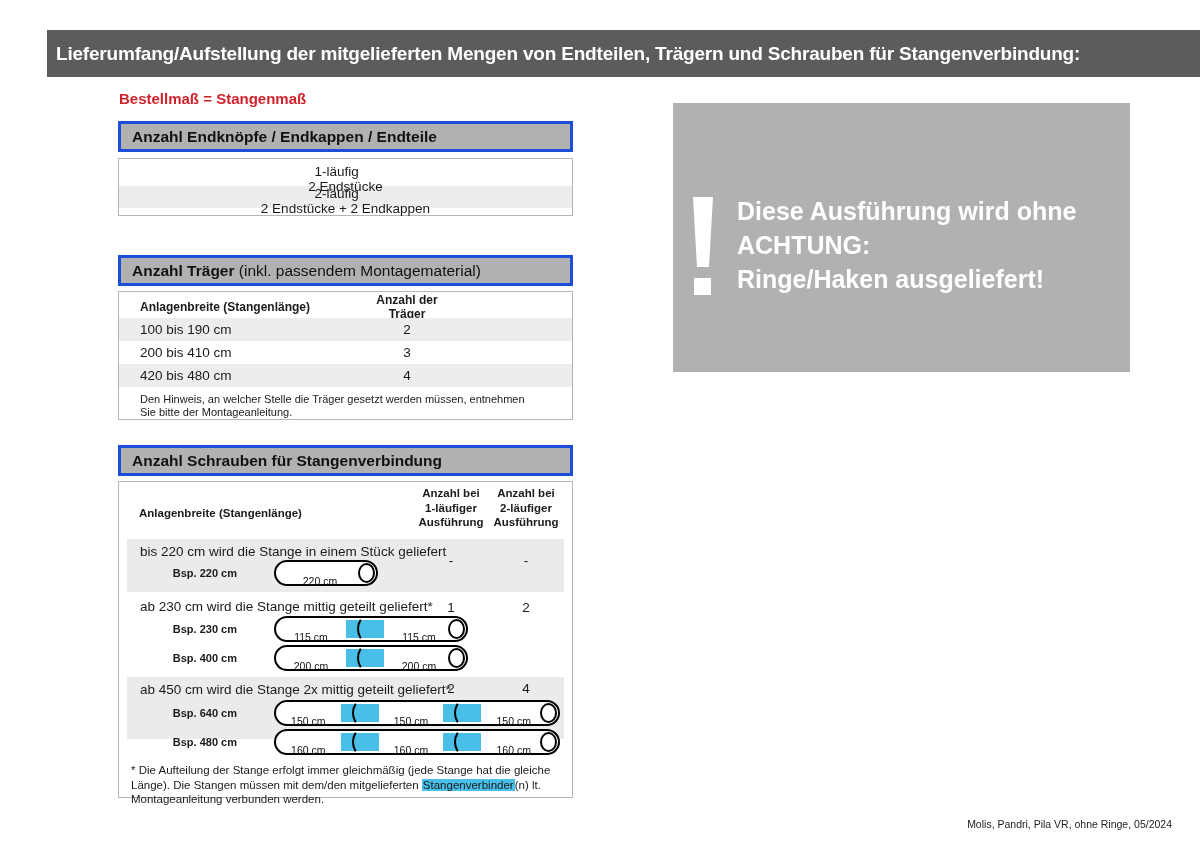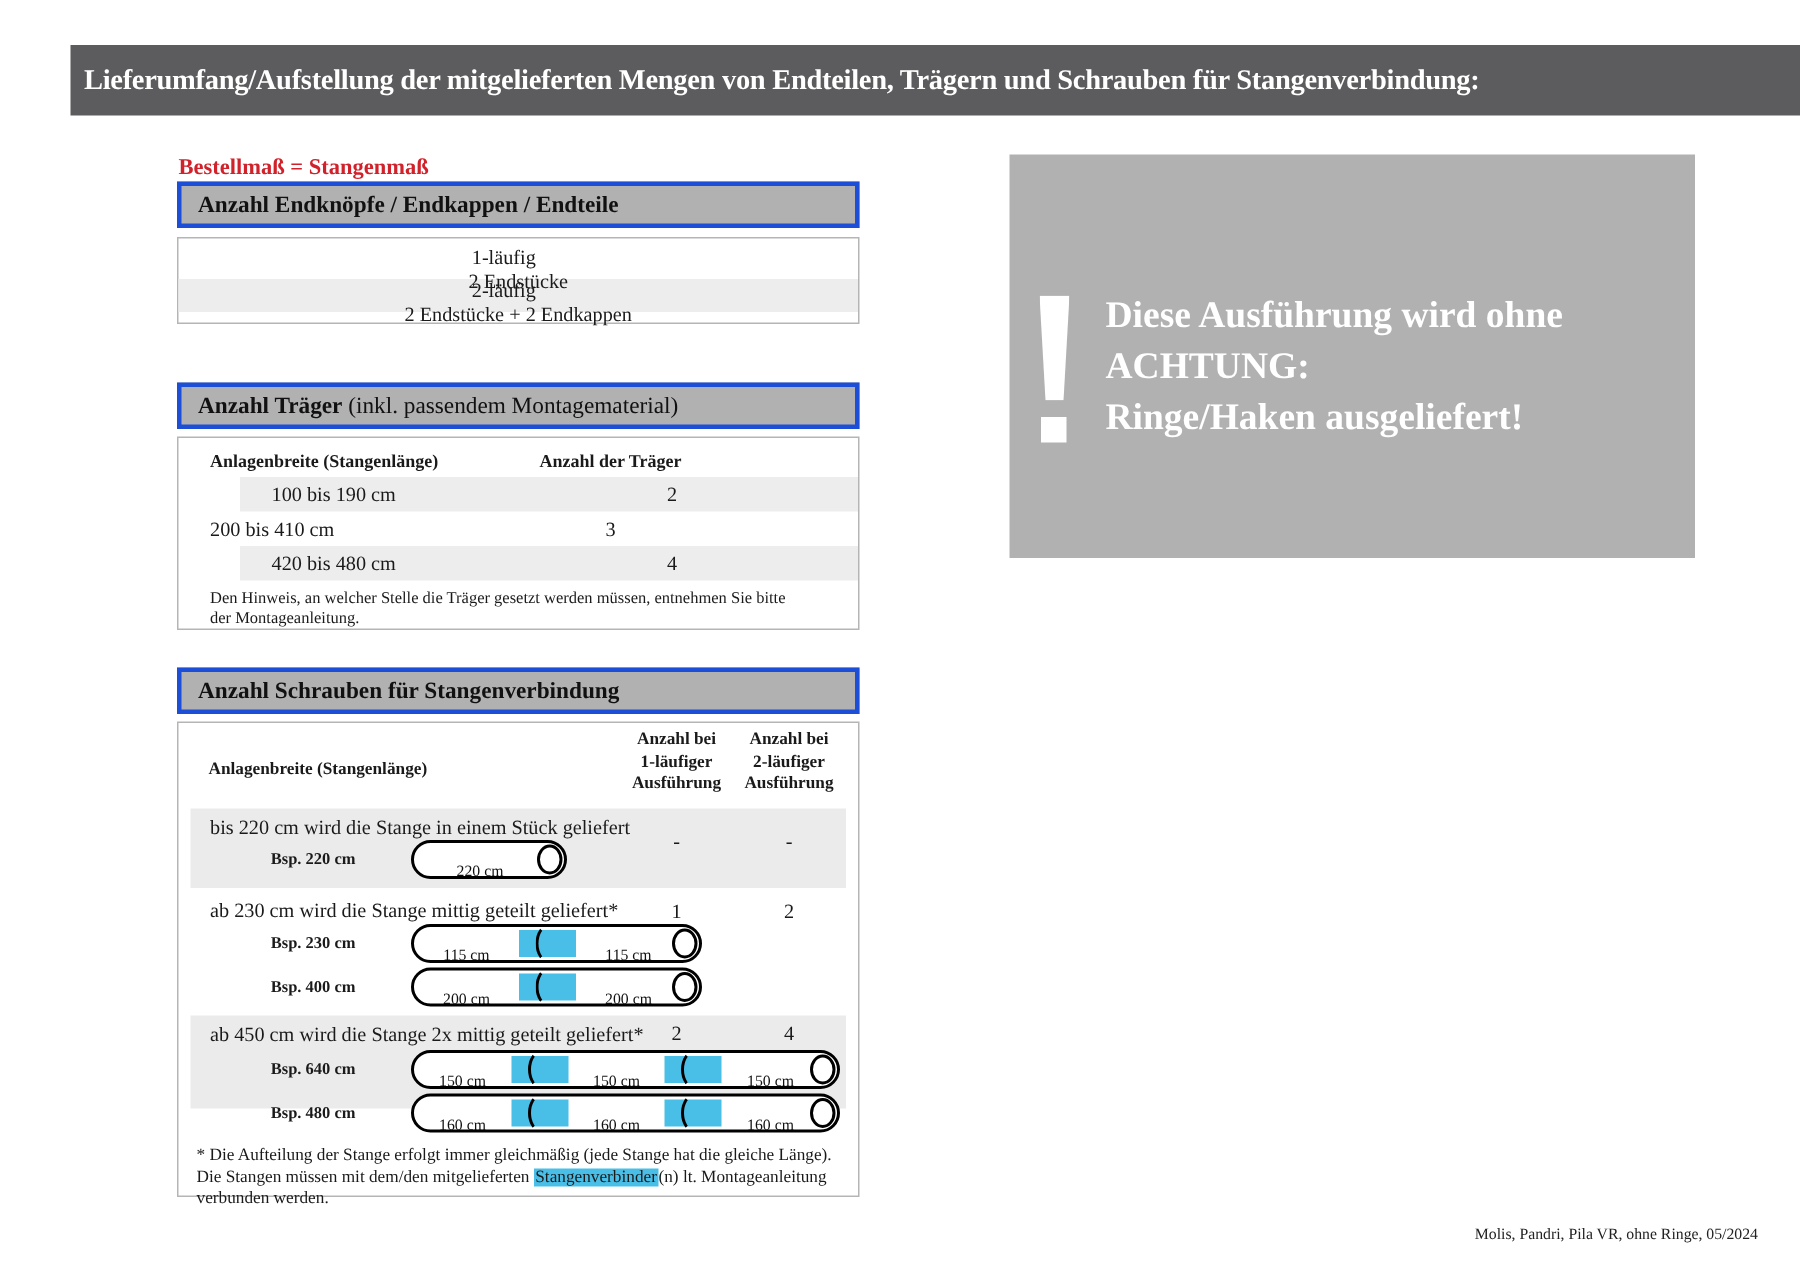--- a/index.html
+++ b/index.html
@@ -1,25 +1,25 @@
 <!DOCTYPE html>
 <html style="--bar-gray: #5c5c5e; --header-gray: #b1b1b2; --stripe-gray: #ededee; --block-gray: #ebebec; --border-gray: #b5b5b5; --accent-red: #d1222b; --connector-cyan: #49bfe8;"><head>
 <meta charset="utf-8">
 <style>
   html,body{margin:0;padding:0;background:#fff;}
   .canvas{position:relative;width:1200px;height:849px;background:#fff;overflow:hidden;
-          font-family:Liberation Serif, serif;color:#1a1a1a;}
+          font-family:Liberation Sans, sans-serif;color:#1a1a1a;}
 
   
   .topbar{position:absolute;left:47px;right:0;top:30px;height:47px;
           background:var(--bar-gray,#5c5c5e);color:#fff;display:flex;align-items:center;
           padding-left:9px;font-weight:bold;font-size:19px;letter-spacing:-0.2px;box-sizing:border-box;}
 
   .subtitle{position:absolute;left:119px;top:90px;color:var(--accent-red,#d1222b);
-            font-weight:bold;font-size:15px;margin-top:14px;}
+            font-weight:bold;font-size:15px;}
 
   
   .sechead{position:absolute;left:118px;width:455px;height:31px;box-sizing:border-box;
            background:var(--header-gray,#b1b1b2);border:3px solid #1d4ed8;
            display:flex;align-items:center;padding-left:11px;font-size:15.5px;font-weight:bold;color:#111;}
   .sechead .normal{font-weight:normal;white-space:pre;}
 
   
   .tbox{position:absolute;left:118px;width:455px;background:#fff;border:1px solid var(--border-gray,#b5b5b5);
         box-sizing:border-box;}
@@ -30,21 +30,21 @@
   .t1row.striped{background:var(--stripe-gray,#ededee);}
   .t1row .lbl{padding-left:18px;width:80px;}
   .t1row .val{}
 
   
   .t2head{position:relative;display:flex;align-items:center;height:22px;margin-top:4px;
           font-size:12px;font-weight:bold;}
   .t2head .c1{padding-left:21px;}
   .t2head .c2{position:absolute;left:238px;width:100px;text-align:center;}
   .t2row{position:relative;display:flex;align-items:center;height:23px;font-size:13.5px;}
-  .t2row.striped{background:var(--stripe-gray,#ededee);margin-left:41px;}
+  .t2row.striped{background:var(--stripe-gray,#ededee);}
   .t2row .range{padding-left:21px;}
   .t2row .cnt{position:absolute;left:248px;width:80px;text-align:center;}
   .t2note{margin-top:6px;padding:0 40px 0 21px;font-size:11px;line-height:13px;}
 
   
   .t3head{position:relative;height:56px;}
   .t3head .c1{position:absolute;left:20px;top:25px;font-size:11.5px;font-weight:bold;}
   .t3head .ch{position:absolute;top:4px;width:80px;text-align:center;
               font-size:11.5px;font-weight:bold;line-height:14.5px;}
   .t3head .ch span{display:block;}

